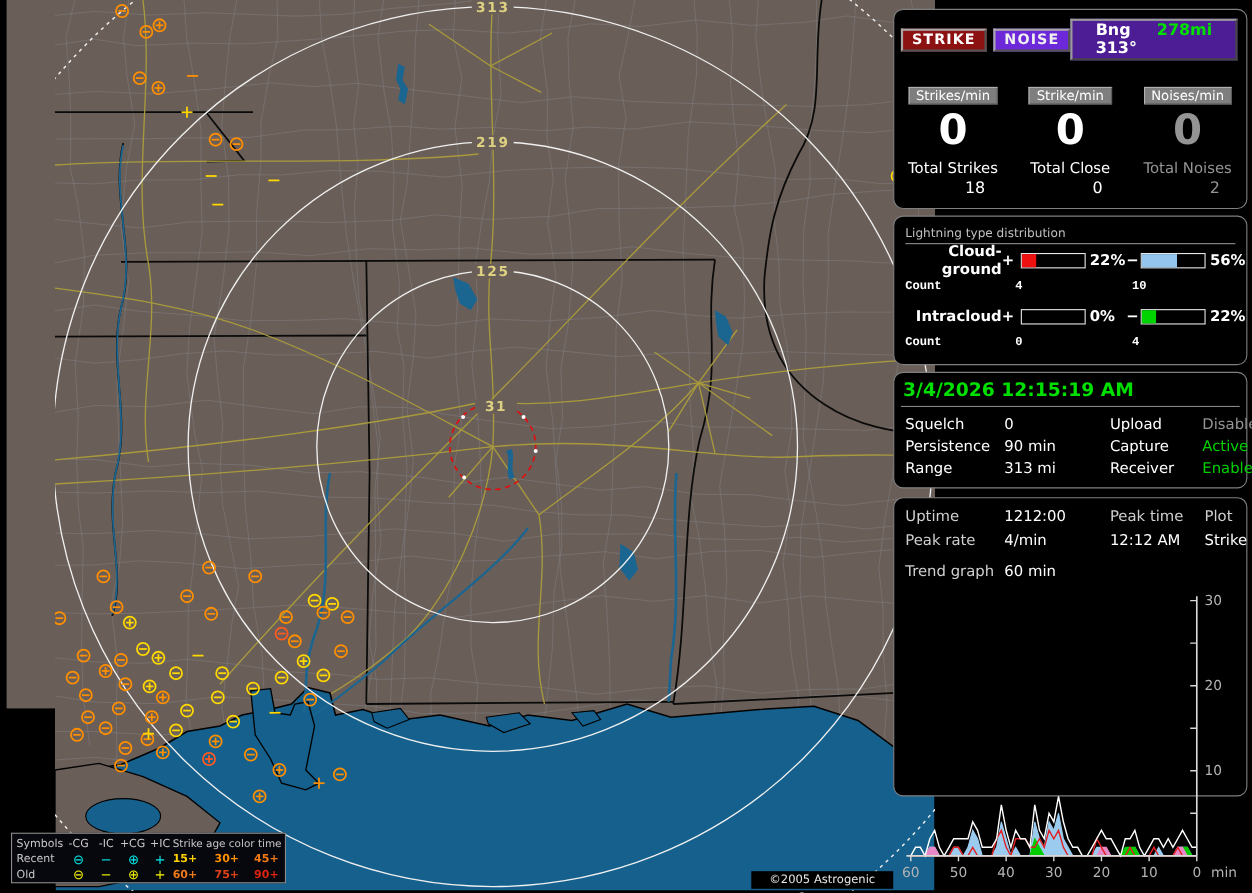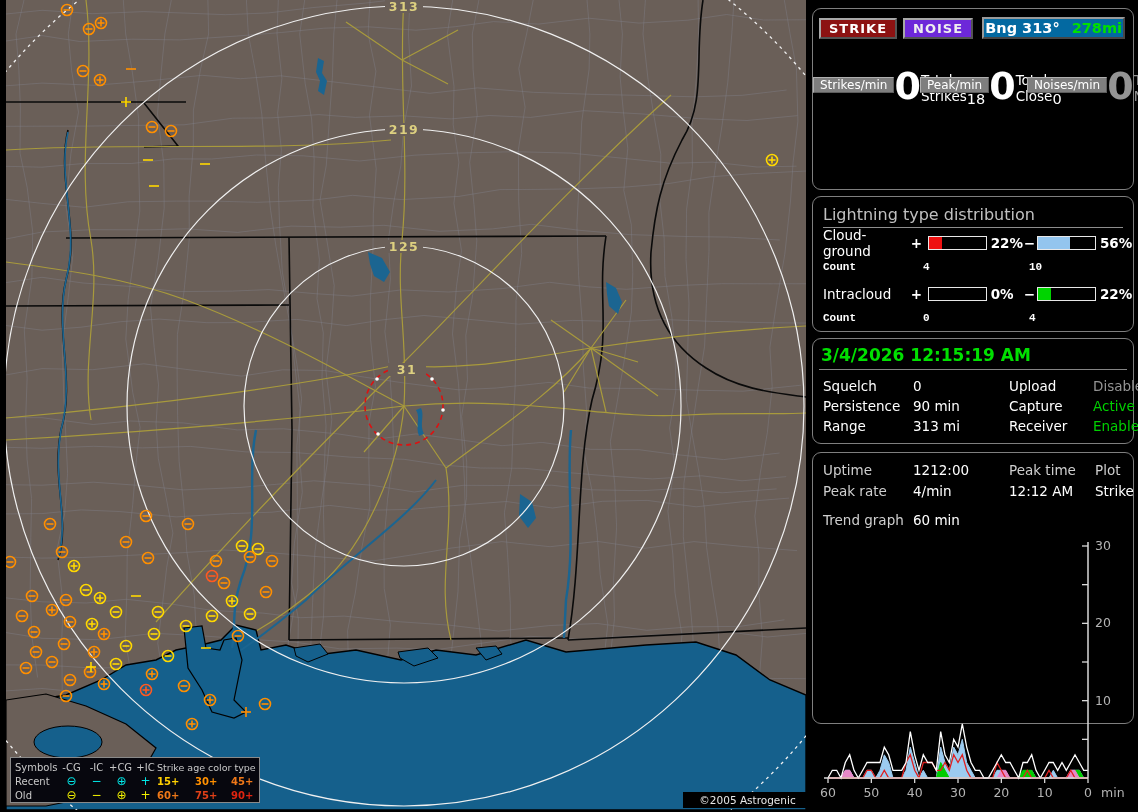--- a/index.html
+++ b/index.html
@@ -1,19 +1,19 @@
 <!DOCTYPE html>
 <html><head>
 <meta charset="utf-8">
 <style>
   html,body{margin:0;padding:0;background:#000;}
   body{width:1138px;height:812px;position:relative;overflow:hidden;
        font-family:"DejaVu Sans","Liberation Sans",sans-serif;color:#fff;}
   
-  #map{position:absolute;left:6px;top:0;width:800px;height:644px;background:#6a5f58;}
+  #map{position:absolute;left:6px;top:0;width:800px;height:644px;background:#6a5f58;padding-left:44px;}
   #map svg{display:block;}
   #legendBox{position:absolute;left:4px;top:757px;width:250px;height:46px;
     background:#07070e;border:1px solid #8a8a8a;font-size:10px;color:#c9c9c9;
     display:grid;grid-template-columns:44px 25px 25px 25px 23px 38px 36px 36px;
     grid-auto-rows:14px;align-items:center;padding:2px 0 0 4px;box-sizing:border-box;white-space:nowrap;}
   #legendBox .g{font-size:12px;line-height:10px;text-align:center;}
   #legendBox .agehdr{grid-column:6/9;font-size:9.5px;}
   #legendBox .age{font-weight:bold;}
   #copyrightBar{position:absolute;left:677px;top:792px;width:129px;height:16px;background:#000;
     color:#e8e8e8;font-size:10.5px;line-height:16px;text-align:center;}
@@ -22,34 +22,34 @@
          border-radius:9px;box-sizing:border-box;}
   #p1{top:8px;height:182px;}
   #p2{top:196px;height:136px;}
   #p3{top:338px;height:106px;}
   #p4{top:452px;height:272px;}
   
   .btnrow{display:flex;align-items:center;margin:8px 8px 0 6px;}
   .btn{font-size:13px;font-weight:bold;padding:1px 8px;border:2px outset #a8a8a8;letter-spacing:1px;cursor:pointer;}
   .strikeBtn{background:#8c1212;color:#fff;margin-right:6px;}
   .noiseBtn{background:#6d28d9;color:#efefef;}
-  .bngBox{margin-left:auto;background:#0369a1;border:2px outset #9a9a9a;padding:1px 1px;
+  .bngBox{margin-left:auto;background:#4c1d95;border:2px outset #9a9a9a;padding:1px 21px;
           display:flex;gap:12px;font-size:14.5px;font-weight:bold;}
   .bngDist{color:#00e000;}
   .counters{display:flex;margin-top:24px;}
-  .ccol{width:107px;display:flex;flex-direction:row;align-items:center;}
+  .ccol{width:107px;display:flex;flex-direction:column;align-items:center;}
   .badge{background:#7e7e7e;border:1px outset #b0b0b0;color:#fff;font-size:12px;padding:0 6px;cursor:pointer;}
   .bignum{font-size:38px;font-weight:bold;line-height:42px;margin-top:2px;}
   .tlabel{font-size:13.5px;margin-top:6px;}
   .tvalue{font-size:14.5px;margin-top:2px;align-self:flex-end;padding-right:24px;}
   .dim{color:#949494;}
   
-  .dtitle{color:#c0c0c0;font-size:16px;margin:8px 10px 0 10px;border-bottom:1px solid #8e8e8e;padding-bottom:3px;}
+  .dtitle{color:#c0c0c0;font-size:11px;margin:8px 10px 0 10px;border-bottom:1px solid #8e8e8e;padding-bottom:3px;}
   .drow{display:flex;align-items:center;height:25px;padding-left:10px;font-size:13.5px;margin-top:2px;}
-  .dlabel{width:90px;font-weight:normal;}
+  .dlabel{width:90px;font-weight:bold;text-align:right;}
   .sign{width:18px;font-weight:bold;}
   .sign2{width:14px;font-weight:bold;text-align:left;}
   .bar{width:60px;height:14px;border:1px solid #e8e8e8;background:#000;box-sizing:border-box;margin-right:4px;}
   .bar i{display:block;height:100%;}
   .pct{width:34px;font-weight:bold;font-size:13.5px;}
   .crow{display:flex;height:24px;align-items:center;padding-left:10px;font-size:11px;font-weight:bold;font-family:Liberation Mono, monospace;}
   .clabel{width:100px;}
   .cv1{width:106px;}
   
   .dtime{color:#00e000;font-size:17px;font-weight:bold;padding:6px 0 4px 8px;}
@@ -293,21 +293,21 @@
         <text x="401" y="374" text-anchor="middle" fill="#ddd080" font-size="12.5" font-weight="bold" letter-spacing="1.5">31</text>
       </g>
   </svg>
 
   <div id="legendBox">
     <span>Symbols</span>
     <span style="text-align:center">-CG</span>
     <span style="text-align:center">-IC</span>
     <span style="">+CG</span>
     <span style="text-align:center">+IC</span>
-    <span class="agehdr">Strike age color type</span>
+    <span class="agehdr">Strike age color time</span>
 
     <span>Recent</span>
     <span class="g" style="color: rgb(0, 232, 232);">⊖</span>
     <span class="g" style="color: rgb(0, 232, 232);">−</span>
     <span class="g" style="color: rgb(0, 232, 232);">⊕</span>
     <span class="g" style="color: rgb(0, 232, 232);">+</span>
     <span class="age" style="color: rgb(255, 208, 0);">15+</span>
     <span class="age" style="color: rgb(255, 144, 0);">30+</span>
     <span class="age" style="color: rgb(240, 120, 24);">45+</span>
 
@@ -334,21 +334,21 @@
     </span>
   </div>
   <div class="counters">
     <div class="ccol">
       <span class="badge">Strikes/min</span>
       <span class="bignum">0</span>
       <span class="tlabel">Total Strikes</span>
       <span class="tvalue">18</span>
     </div>
     <div class="ccol">
-      <span class="badge">Peak/min</span>
+      <span class="badge">Strike/min</span>
       <span class="bignum">0</span>
       <span class="tlabel">Total Close</span>
       <span class="tvalue">0</span>
     </div>
     <div class="ccol">
       <span class="badge">Noises/min</span>
       <span class="bignum dim">0</span>
       <span class="tlabel dim">Total Noises</span>
       <span class="tvalue dim">2</span>
     </div>

